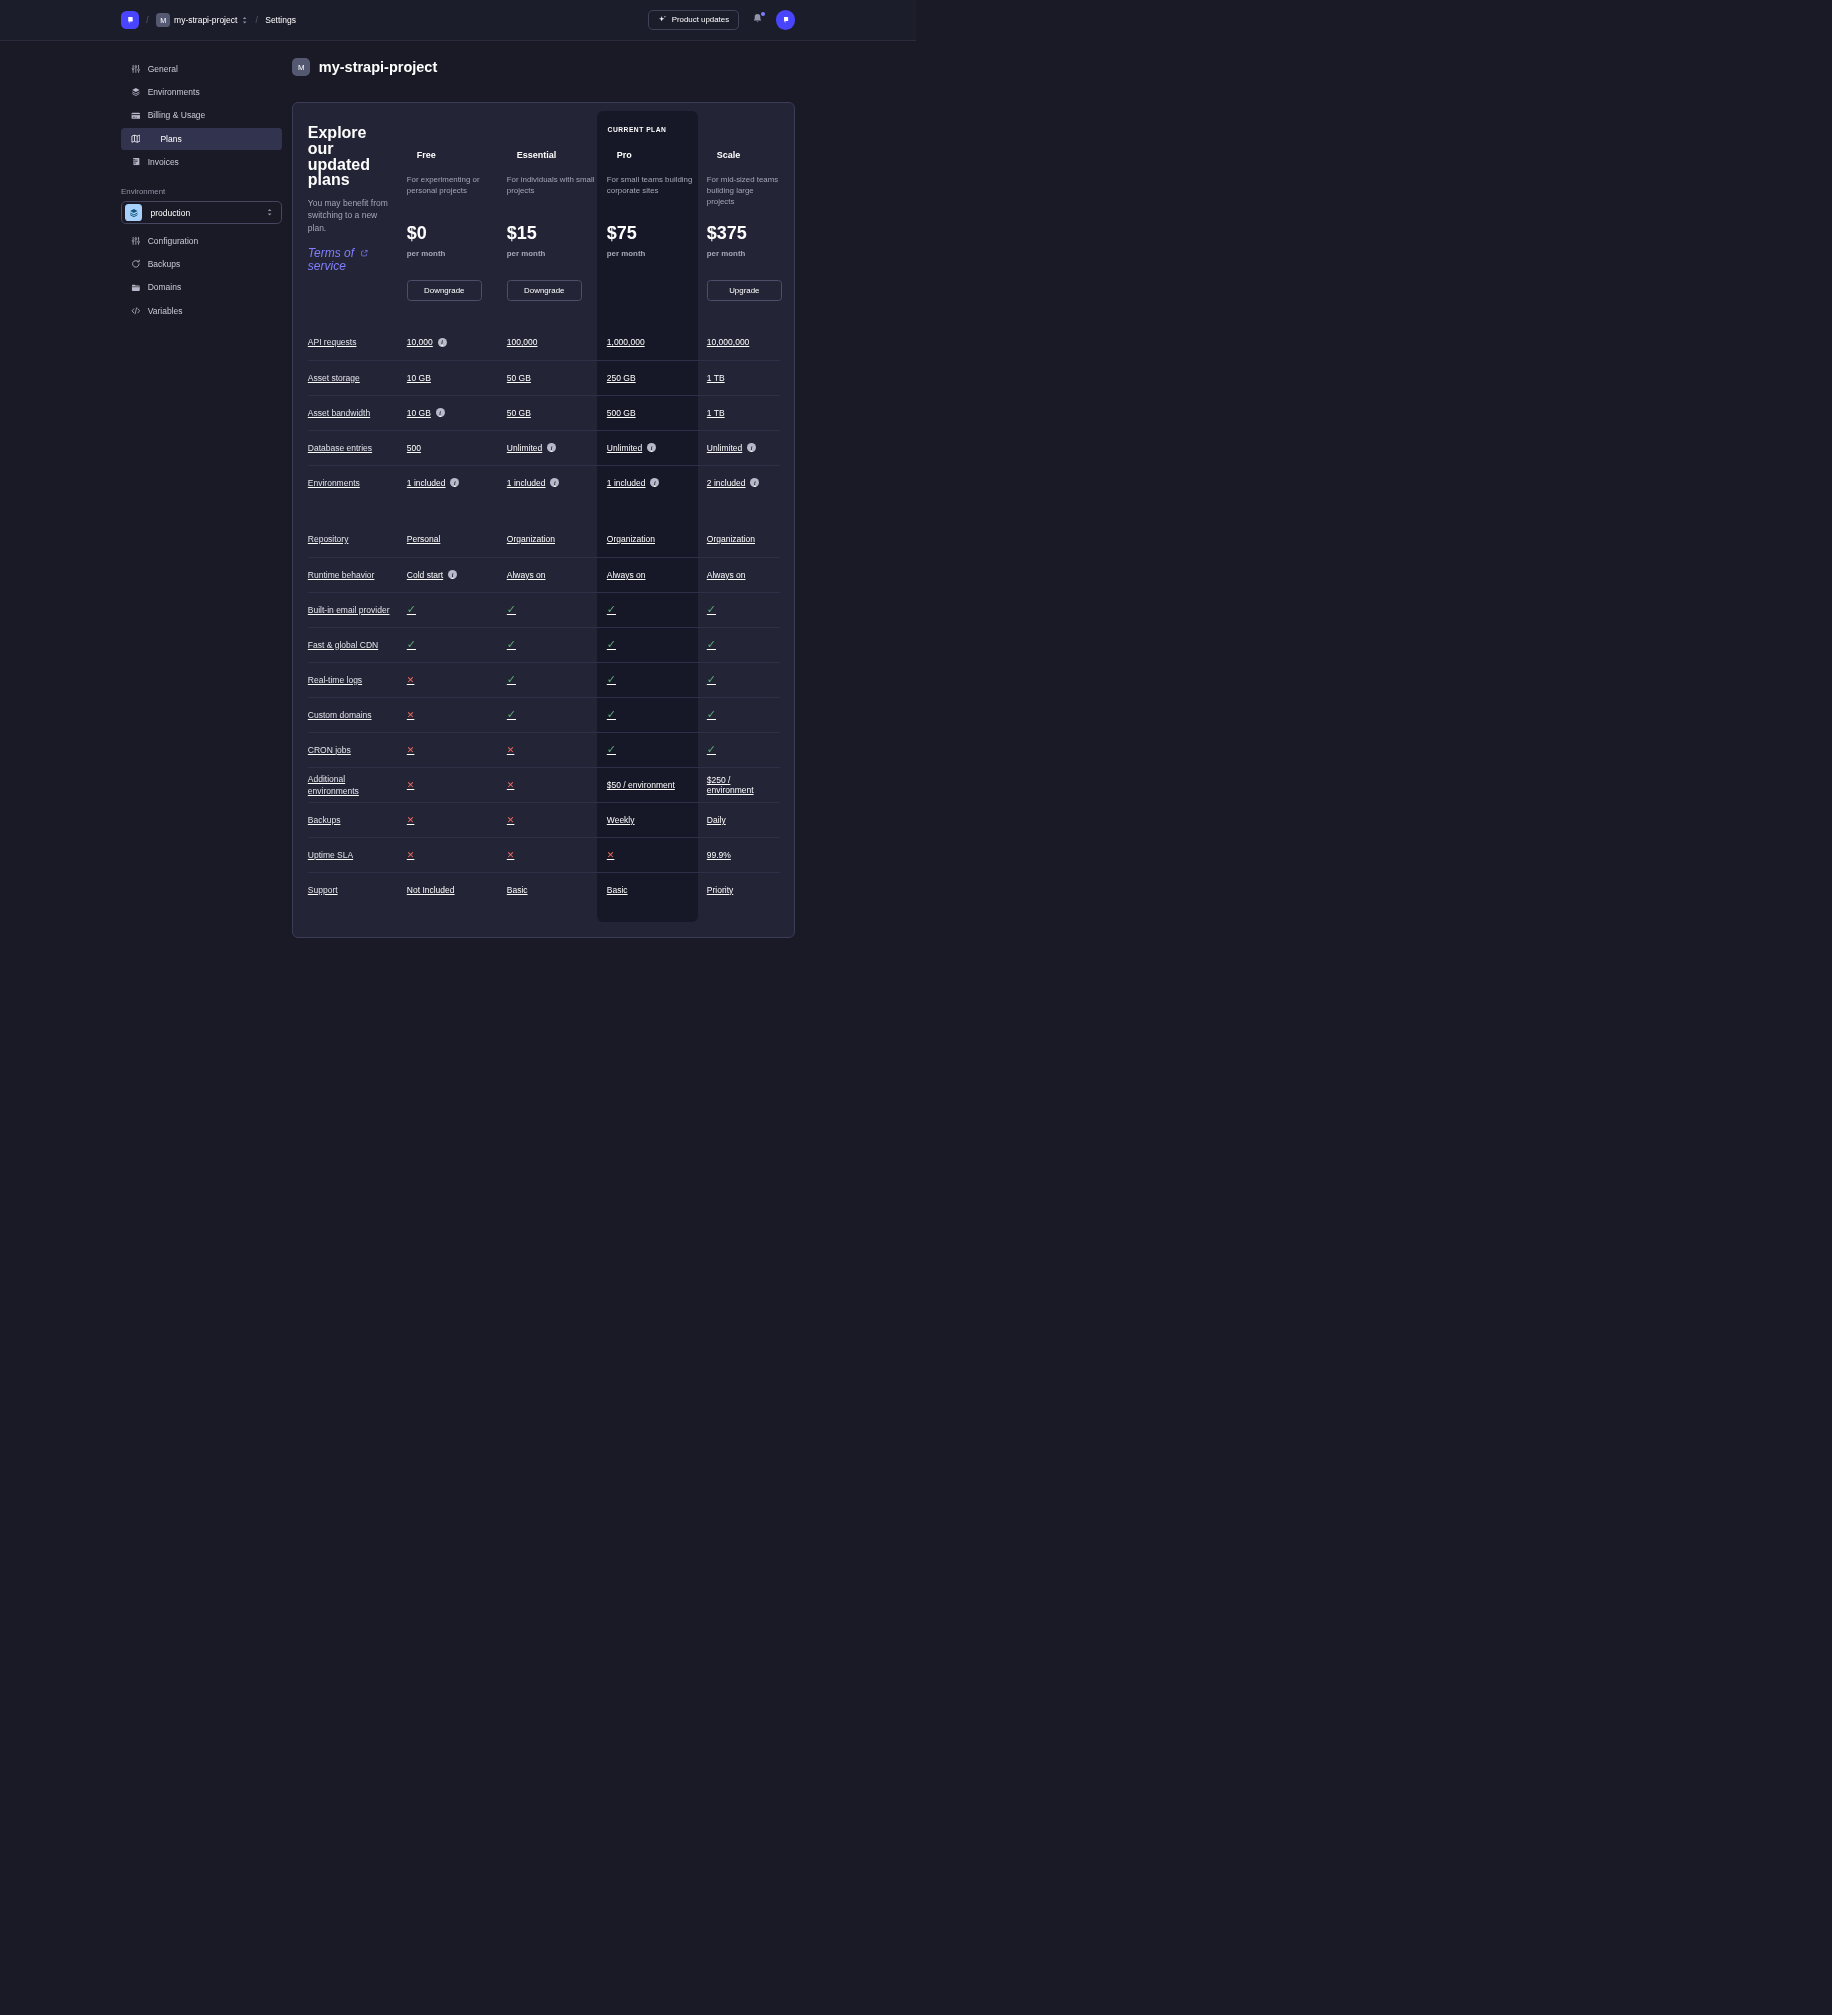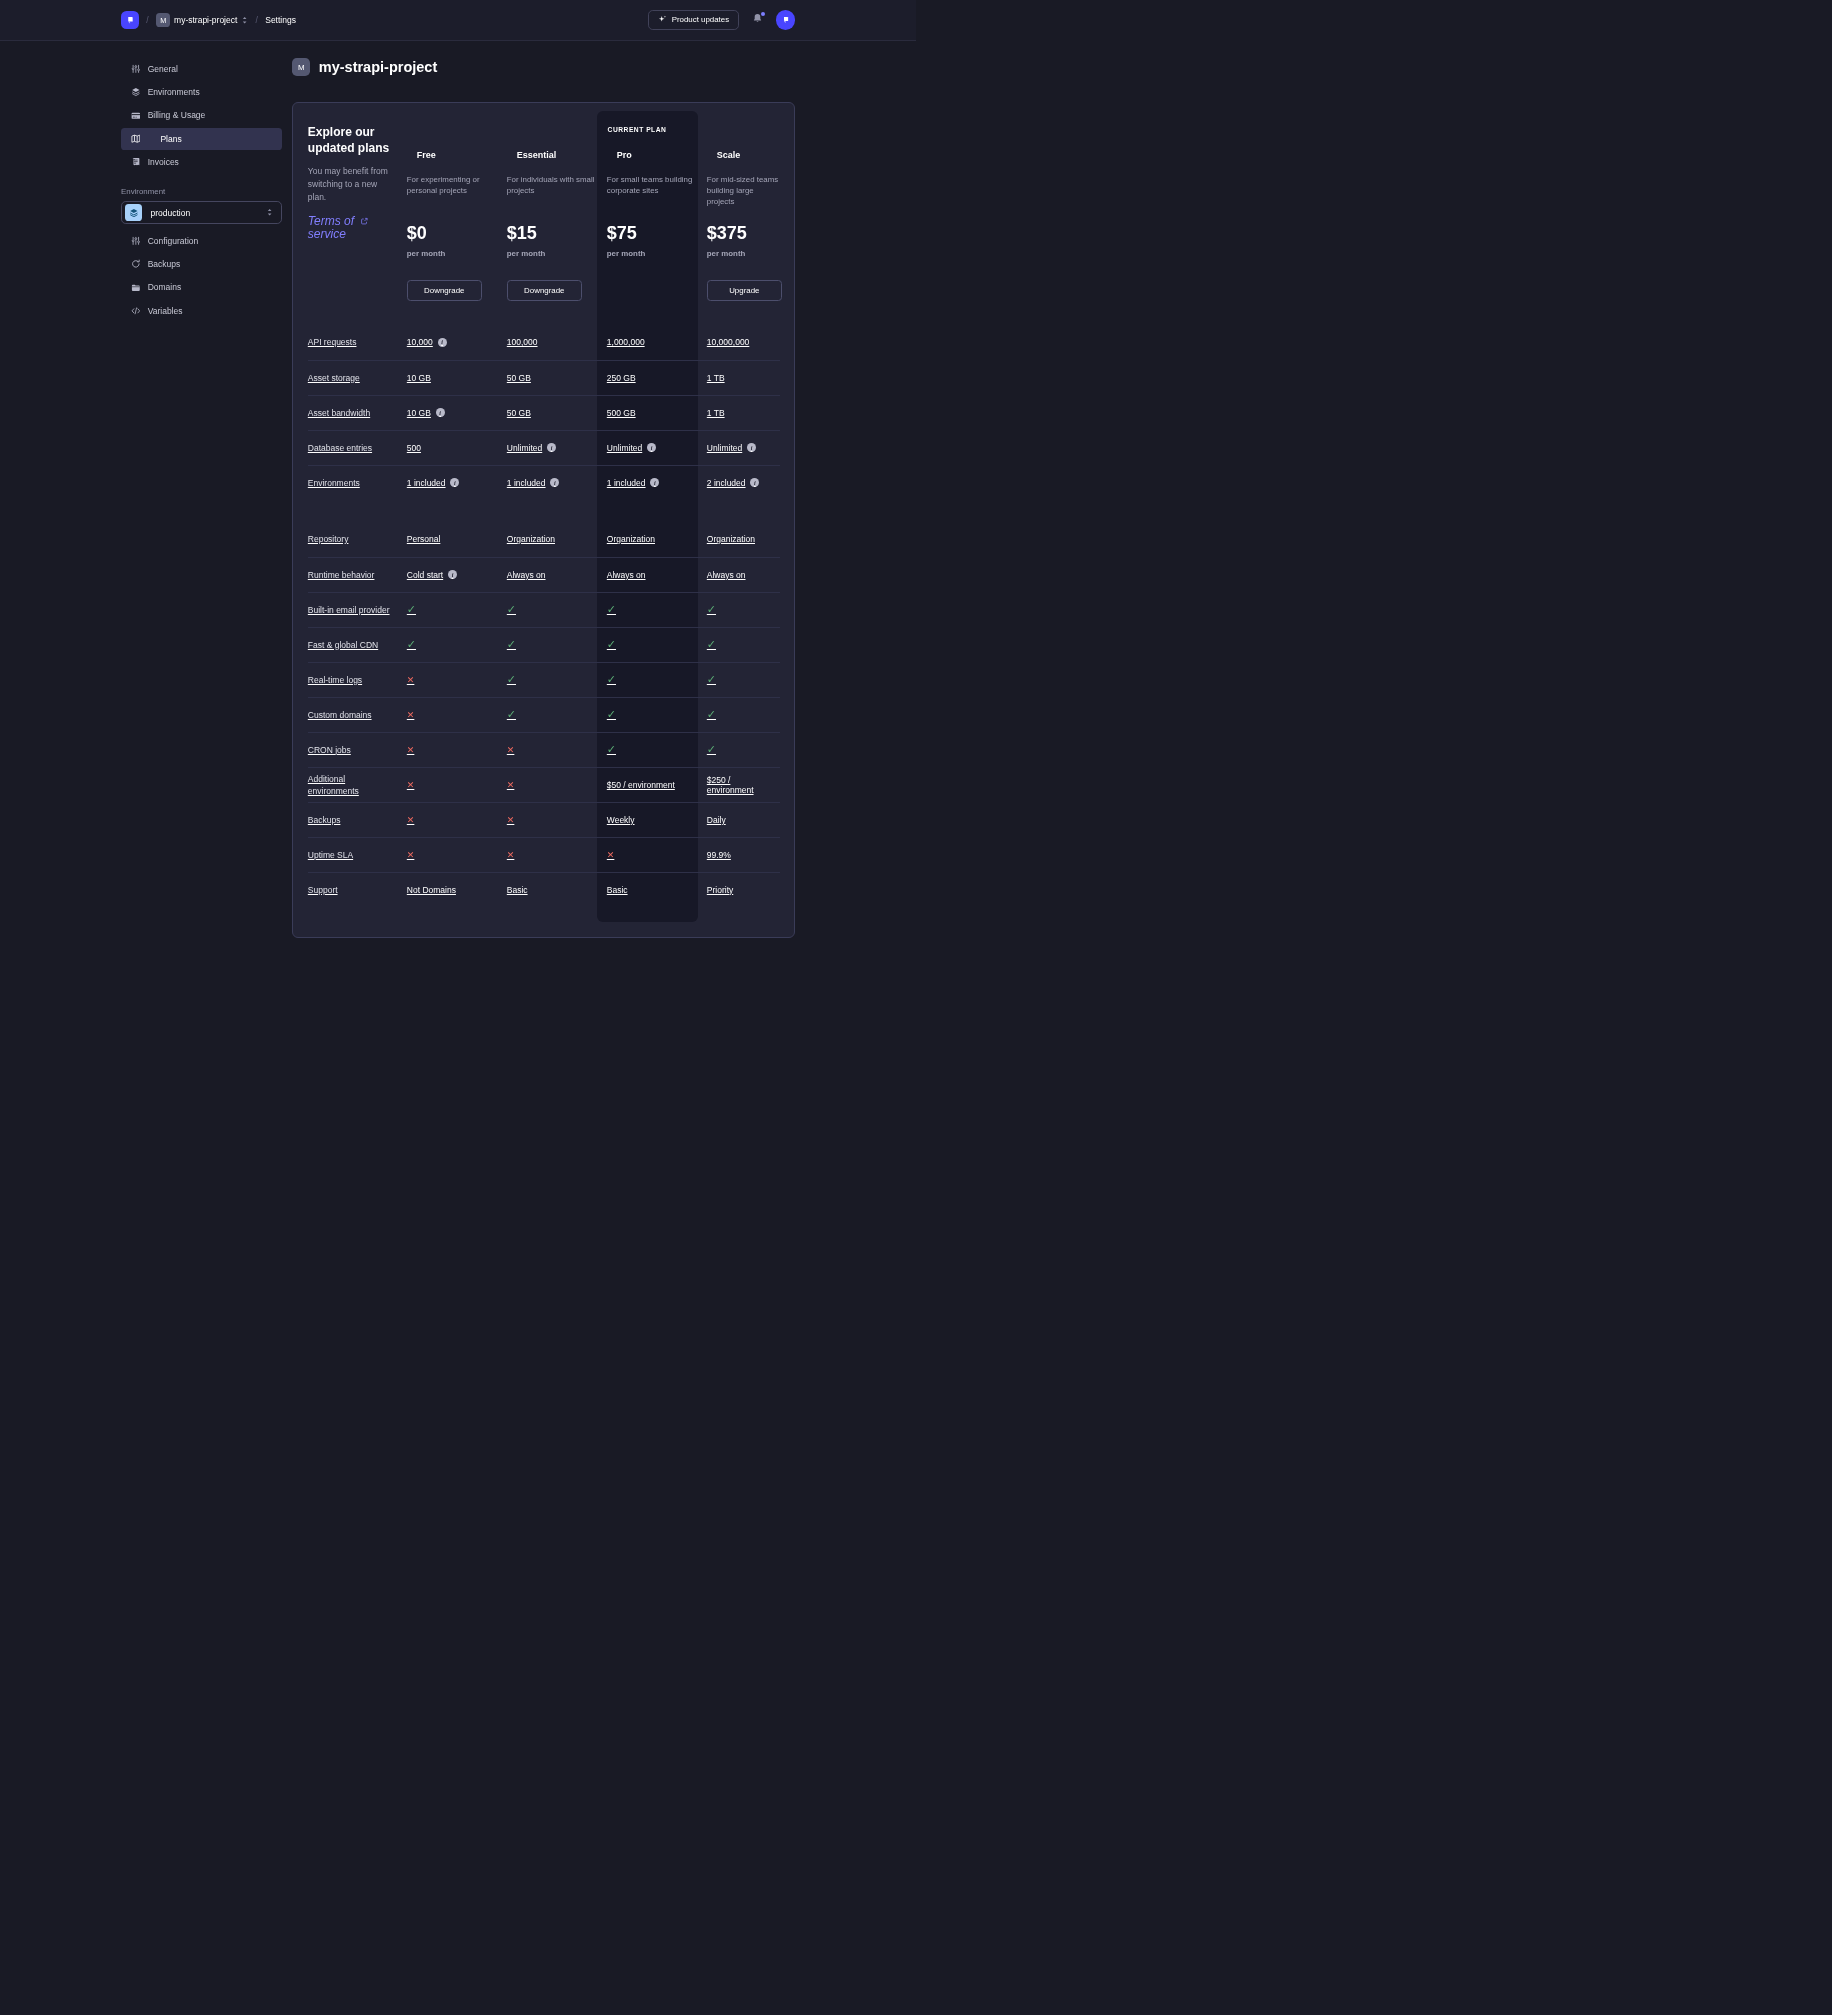--- a/index.html
+++ b/index.html
@@ -84,21 +84,21 @@
     position:absolute; z-index:0; top:7.9px; bottom:14.5px; left:304px; width:101px;
     background:var(--pro); border-radius:6px;
   }
   .current-plan-label{
     position:absolute; top:15px; left:10.3px; font-size:6.7px; font-weight:bold;
     letter-spacing:0.5px; color:#fff; white-space:nowrap;
   }
   .plans-grid{position:relative; z-index:1; display:grid;
     grid-template-columns:99px 100px 100px 100px 1fr;}
   .intro{padding-right:11px;}
-  .intro h2{font-size:12px; line-height:15.8px; font-weight:bold; color:#fff; margin-bottom:8.5px;}
+  .intro h2{font-size:16px; line-height:15.8px; font-weight:bold; color:#fff; margin-bottom:8.5px;}
   .intro p{font-size:8.5px; line-height:12.7px; color:var(--muted); margin-bottom:12px;}
   .terms{position:relative; display:block;}
   .terms a{color:var(--link); font-size:12px; line-height:12.7px; text-decoration:none;
     display:inline-block; width:48px;font-style:italic;}
   .ext-icon{position:absolute; left:52px; top:1.8px; color:var(--link);}
   .plan-col{padding:25.4px 9.7px 0 0;}
   .plan-name{font-size:9px; font-weight:bold; color:#fff; margin-bottom:7.3px;padding-left:10px;}
   .plan-desc{font-size:7.9px; line-height:11px; color:var(--muted); height:33px;margin-top:14px;}
   .plan-price{font-size:18px; font-weight:bold; color:#fff; margin-top:15.8px;}
   .plan-period{font-size:7.9px; color:var(--muted); margin-top:4.8px;font-weight:bold;}
@@ -583,21 +583,21 @@
             <div class="cell">
               <span class="cross">✕</span>
             </div>
             <div class="cell">
               <span>99.9%</span>
             </div>
           </div>
           <div class="feature-row">
             <div class="feature-label">Support</div>
             <div class="cell">
-              <span>Not Domains</span>
+              <span>Not Included</span>
             </div>
             <div class="cell">
               <span>Basic</span>
             </div>
             <div class="cell">
               <span>Basic</span>
             </div>
             <div class="cell">
               <span>Priority</span>
             </div>

